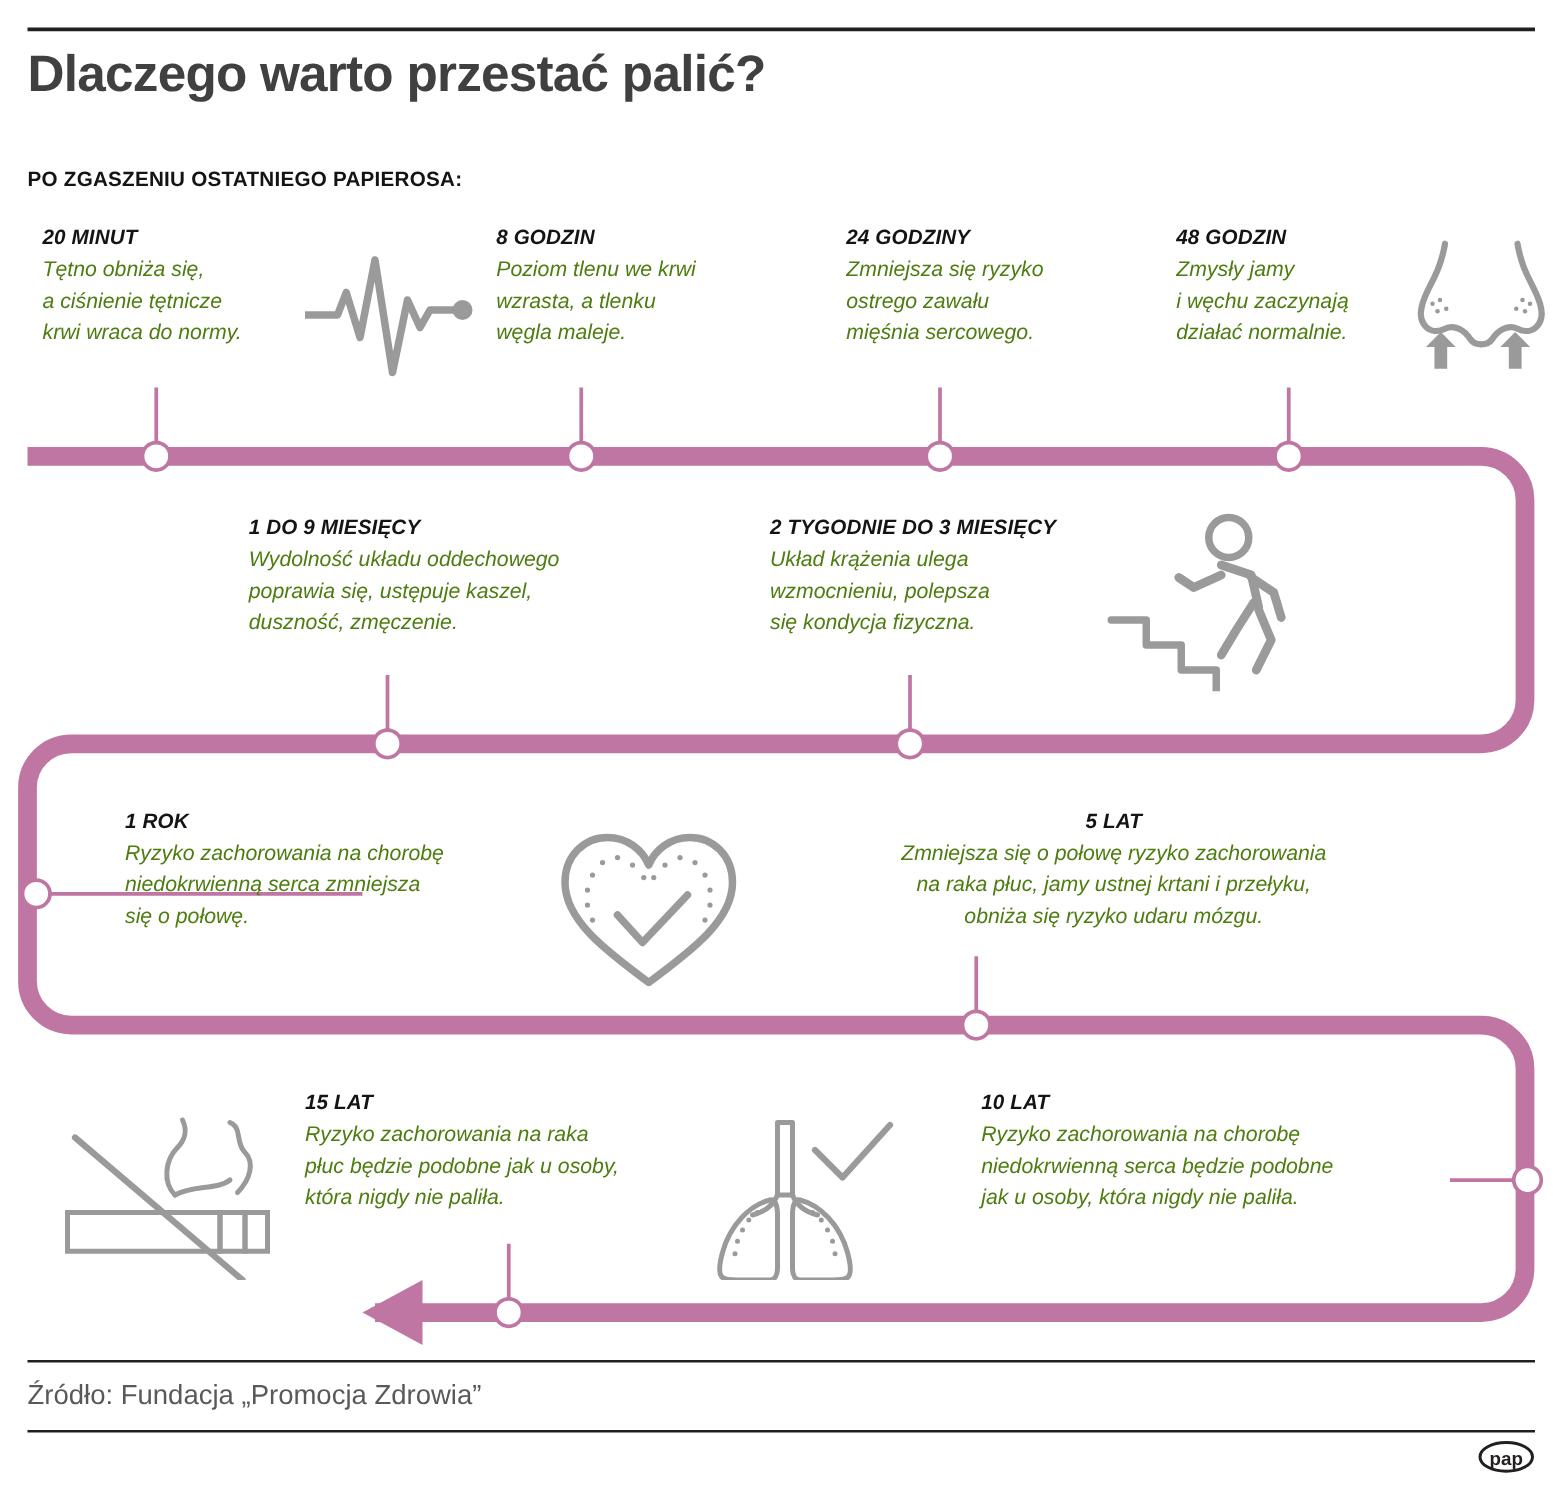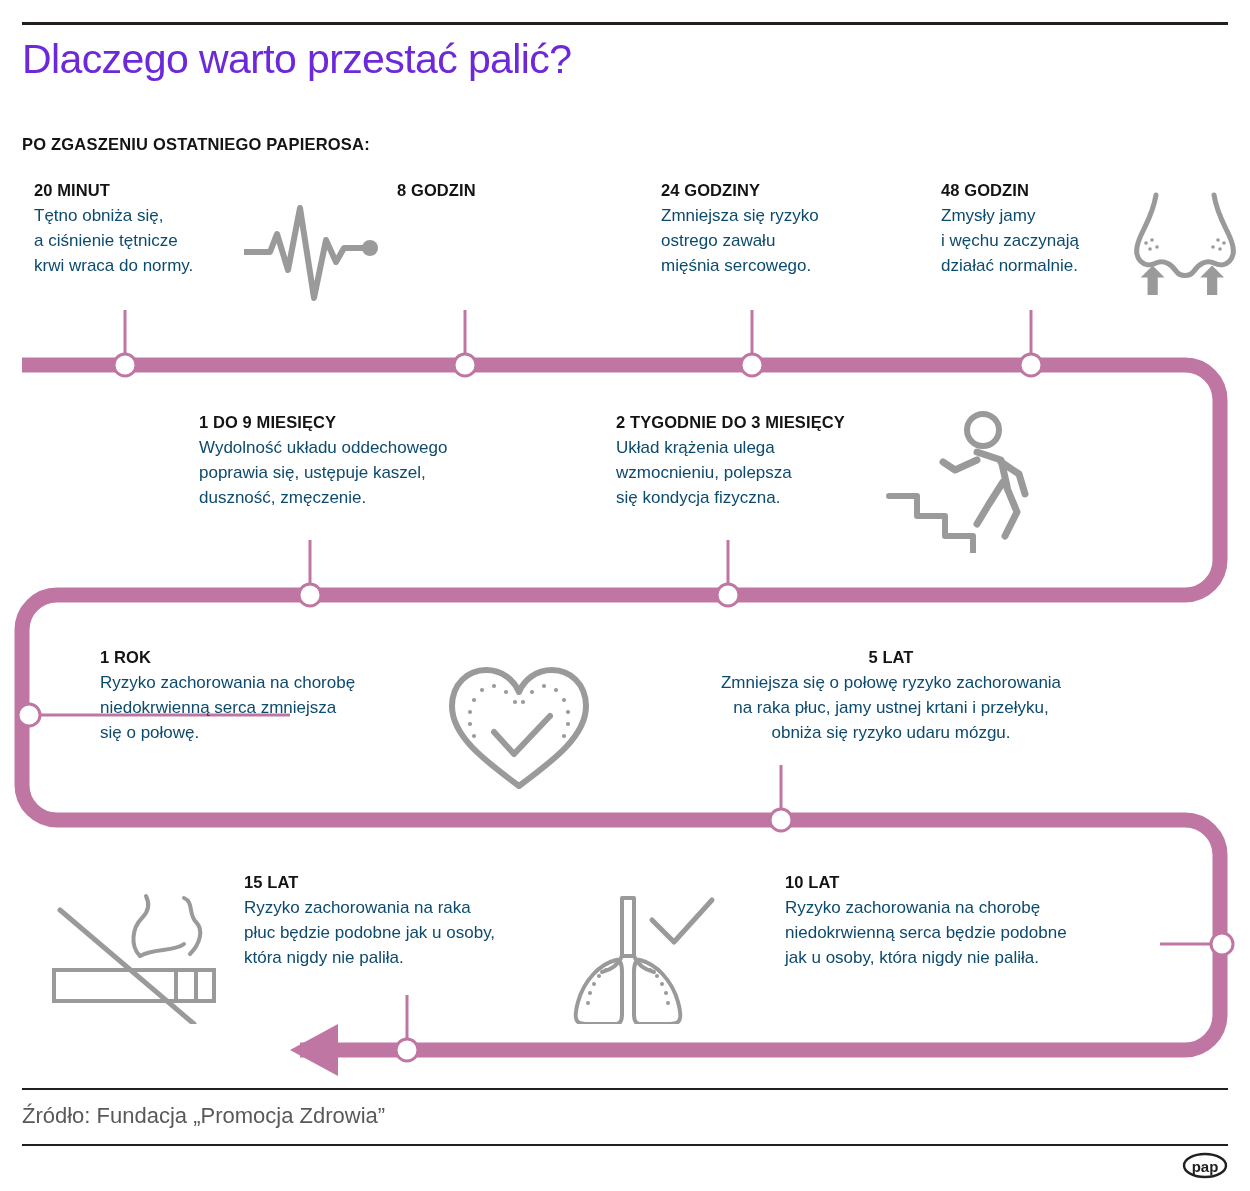--- a/index.html
+++ b/index.html
@@ -28,23 +28,23 @@
     height: 3px;
     background: #231f20;
   }
 
   
   .title {
     position: absolute;
     left: 22px;
     top: 36px;
     font-size: 41px;
-    font-weight: normal;
+    font-weight: bold;
     letter-spacing: -0.6px;
-    color: #6d28d9;
+    color: #404040;
     white-space: nowrap;
   }
   .subtitle {
     position: absolute;
     left: 22px;
     top: 135px;
     font-size: 16.5px;
     font-weight: bold;
     letter-spacing: 0.2px;
     color: #141414;
@@ -57,32 +57,33 @@
     left: 0;
     top: 0;
     width: 1250px;
     height: 1191px;
     pointer-events: none;
   }
 
   
   .milestone {
     position: absolute;
+    font-style: italic;
   }
   .ms-label {
     font-size: 16.5px;
     font-weight: bold;
     color: #141414;
     letter-spacing: 0.1px;
     margin: 0 0 3px 0;
     white-space: nowrap;
   }
   .ms-desc {
     font-size: 17px;
-    color: #0c4a6e;
+    color: #4d7c0f;
     line-height: 1.48;
     margin: 0;
     white-space: pre-line;
   }
 
   
   .icon-box {
     position: absolute;
   }
 
@@ -172,23 +173,26 @@
 
   <div class="milestone" style="left:34px; top:181px; width:230px;">
     <p class="ms-label">20 MINUT</p>
     <p class="ms-desc">Tętno obniża się,
 a ciśnienie tętnicze
 krwi wraca do normy.</p>
   </div>
 
   <div class="milestone" style="left:397px; top:181px; width:230px;">
     <p class="ms-label">8 GODZIN</p>
-  </div>
-
-  <div class="milestone" style="left:661px; top:181px; width:230px;">
+    <p class="ms-desc">Poziom tlenu we krwi
+wzrasta, a tlenku
+węgla maleje.</p>
+  </div>
+
+  <div class="milestone" style="left:677px; top:181px; width:230px;">
     <p class="ms-label">24 GODZINY</p>
     <p class="ms-desc">Zmniejsza się ryzyko
 ostrego zawału
 mięśnia sercowego.</p>
   </div>
 
   <div class="milestone" style="left:941px; top:181px; width:200px;">
     <p class="ms-label">48 GODZIN</p>
     <p class="ms-desc">Zmysły jamy
 i węchu zaczynają

